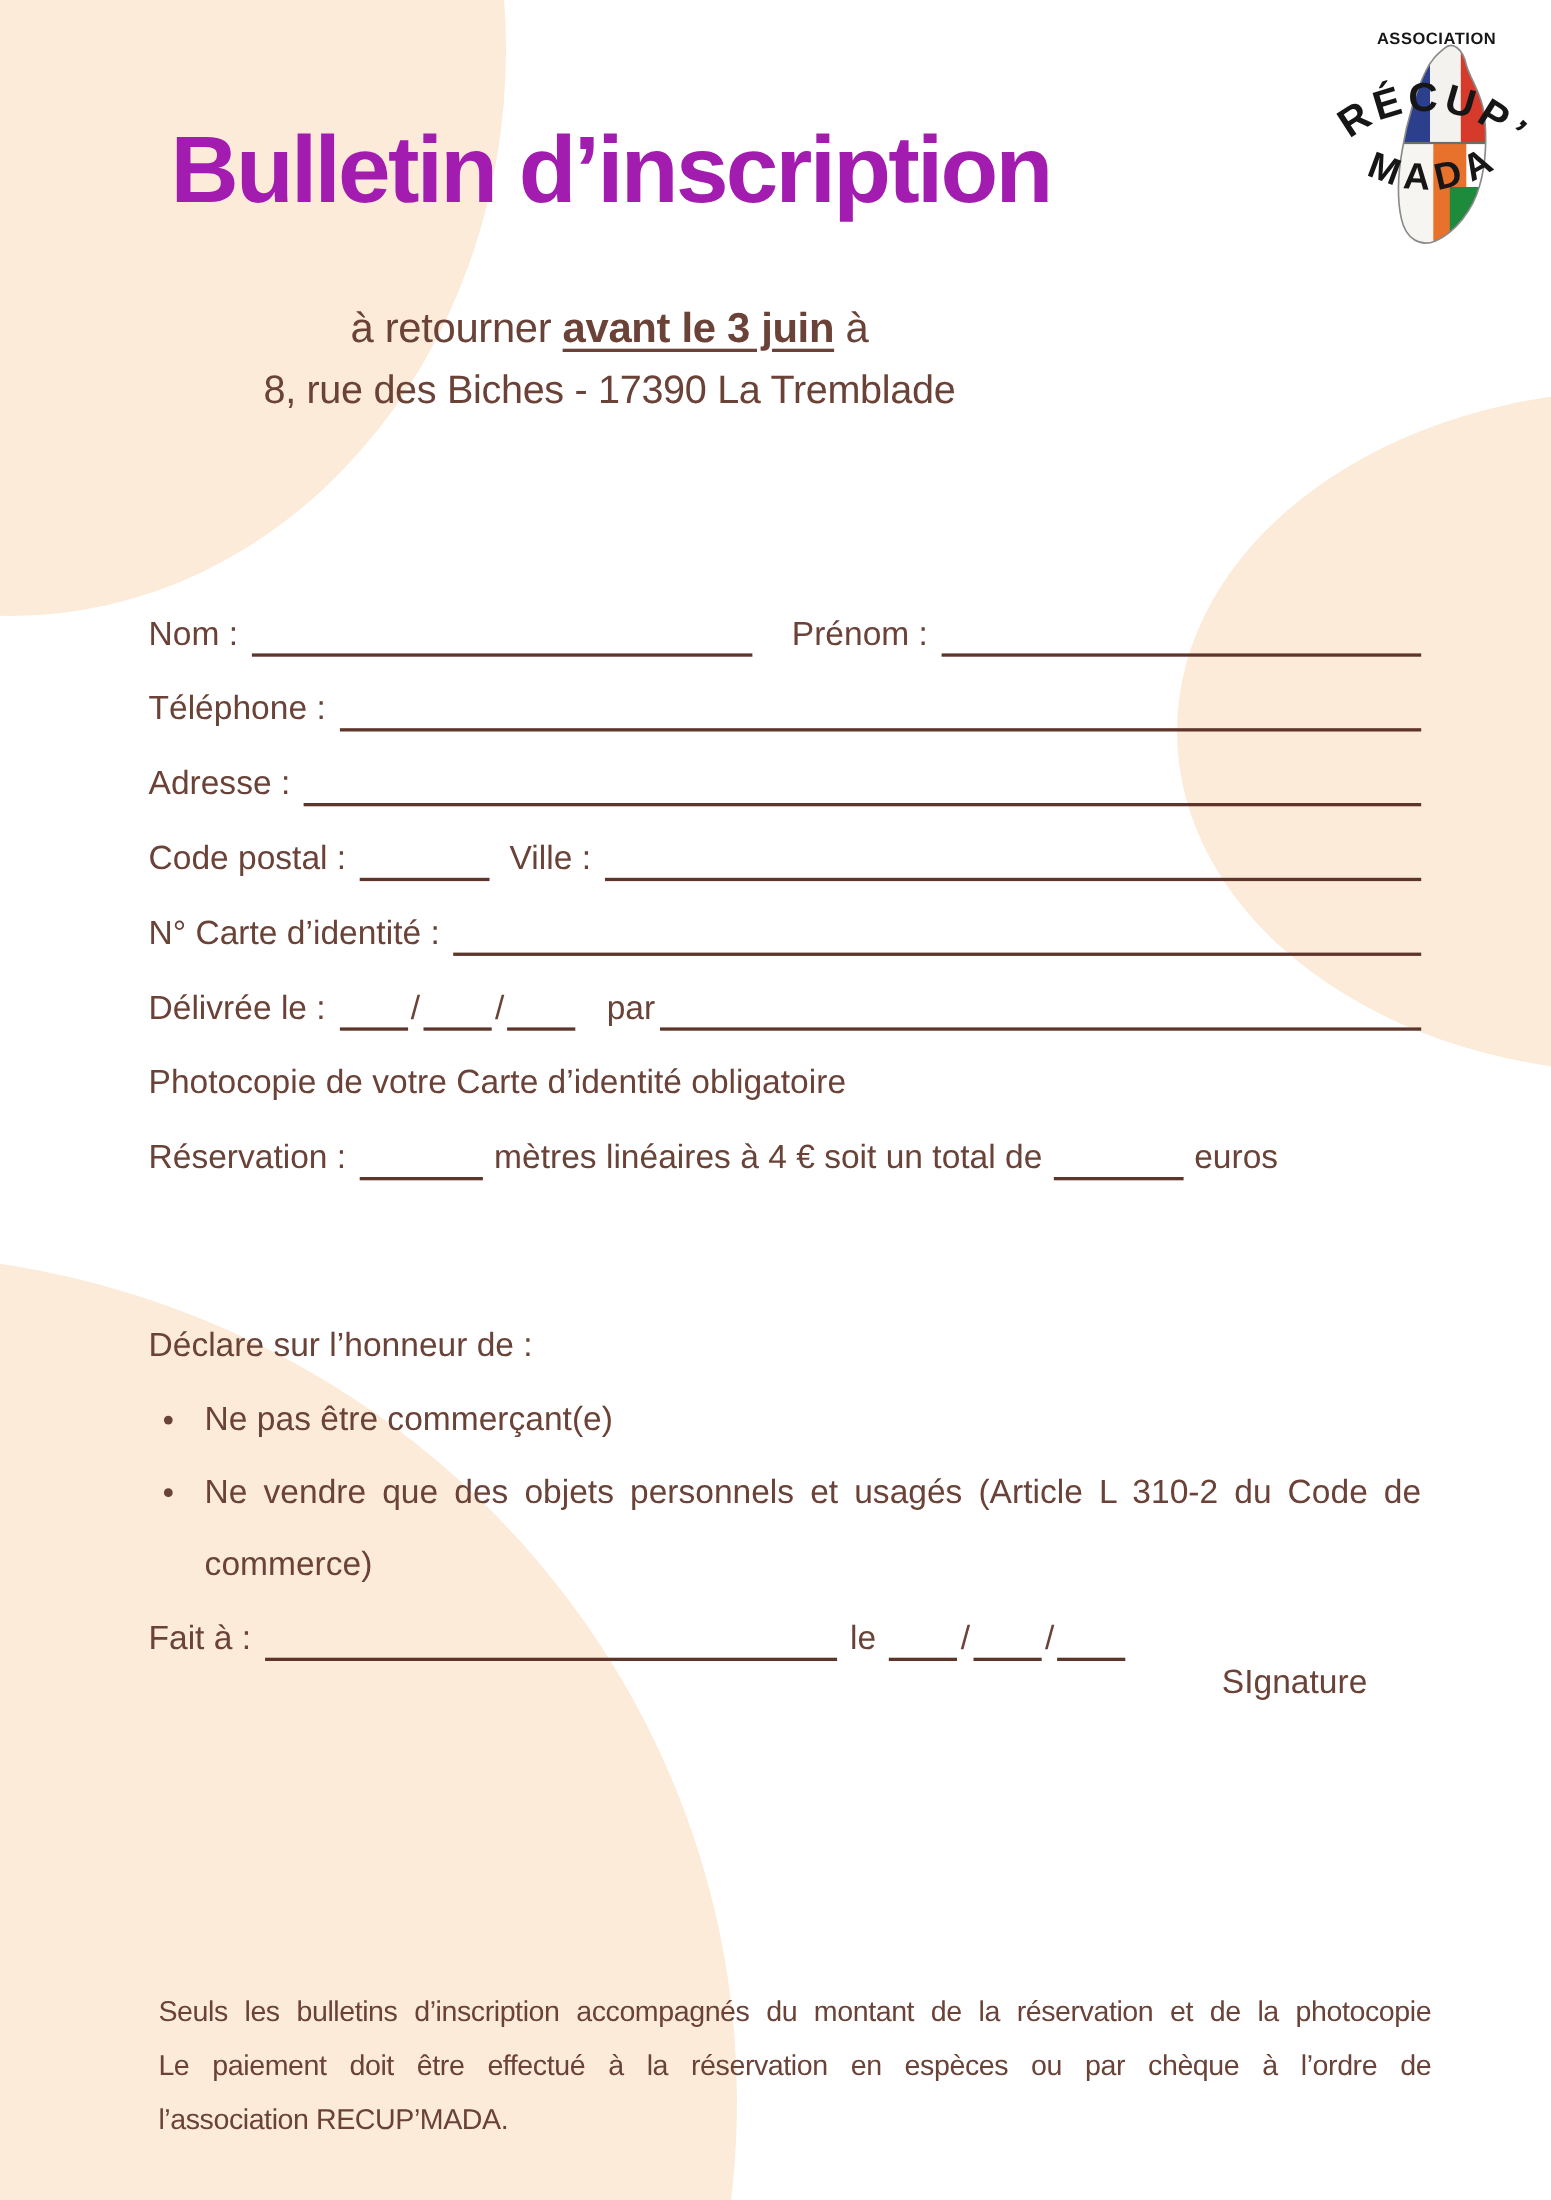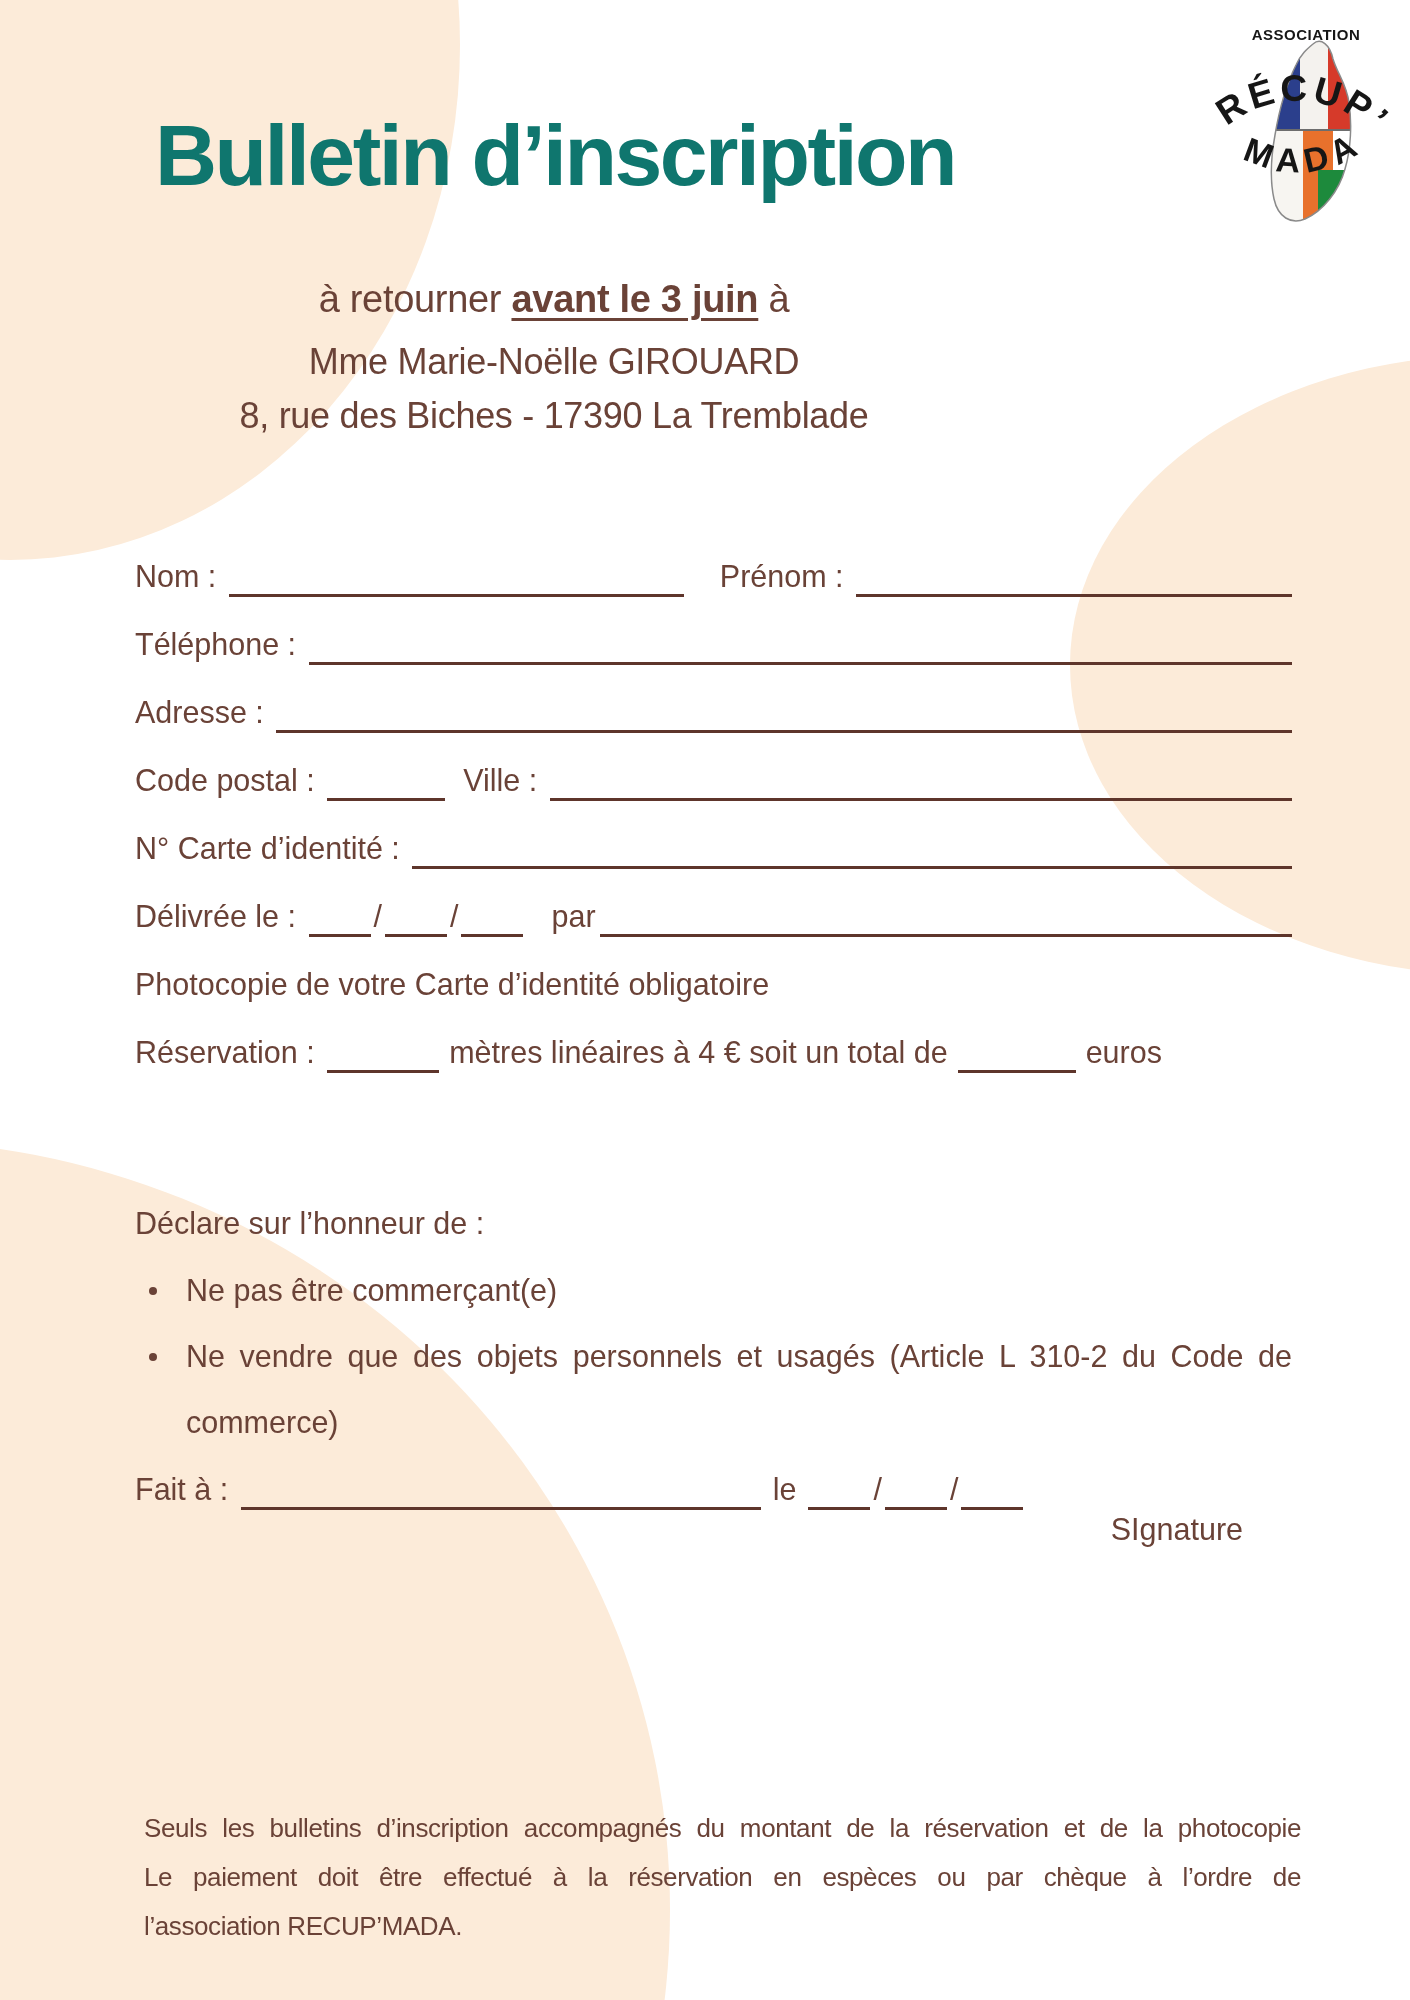--- a/index.html
+++ b/index.html
@@ -19,21 +19,21 @@
   .blob-bl { left:-910px; top:1140px; width:1580px; height:1540px; }
 
   .layer { position:absolute; z-index:1; }
 
   
   .title {
     top:48px; left:0; width:1110px;
     text-align:center;
     font-size:86px; font-weight:800; letter-spacing:-2.5px;
     line-height:1.15;
-    color:#0f766e;
+    color:#a21caf;
   }
   .logo { top:10px; right:18px; width:192px; height:228px; }
 
   
   .intro { top:280px; left:0; width:1108px; text-align:center; }
   .intro-line1 { font-size:38px; line-height:38px; letter-spacing:-0.3px; }
   .intro-line1 b { font-weight:bold; text-decoration:underline; text-decoration-thickness:3px; text-underline-offset:6px; }
   .intro-line2 { margin-top:26px; font-size:36px; line-height:36px; letter-spacing:-0.3px; }
   .intro-line3 { margin-top:18px; font-size:36px; line-height:36px; letter-spacing:-0.3px; }
 
@@ -106,21 +106,20 @@
         <textPath href="#arcTop" startOffset="6%">RÉCUP’</textPath>
       </text>
       <text font-family="Liberation Sans, sans-serif" font-size="34" font-weight="bold" letter-spacing="7" fill="#161616">
         <textPath href="#arcBottom" startOffset="10%">MADA</textPath>
       </text>
     </svg>
   </div>
 
   <div class="layer intro">
     <div class="intro-line1"><span>à retourner </span><b>avant le 3 juin</b><span> à</span></div>
-    <div class="intro-line2">Mme Marie-Noëlle GIROUARD</div>
     <div class="intro-line3">8, rue des Biches - 17390 La Tremblade</div>
   </div>
 
   <div class="layer form">
     <div class="row">
       <span>Nom : </span>
       <span class="blank w455 g4"></span>
       <span class="g36">Prénom : </span>
       <span class="blank grow g4"></span>
     </div>

